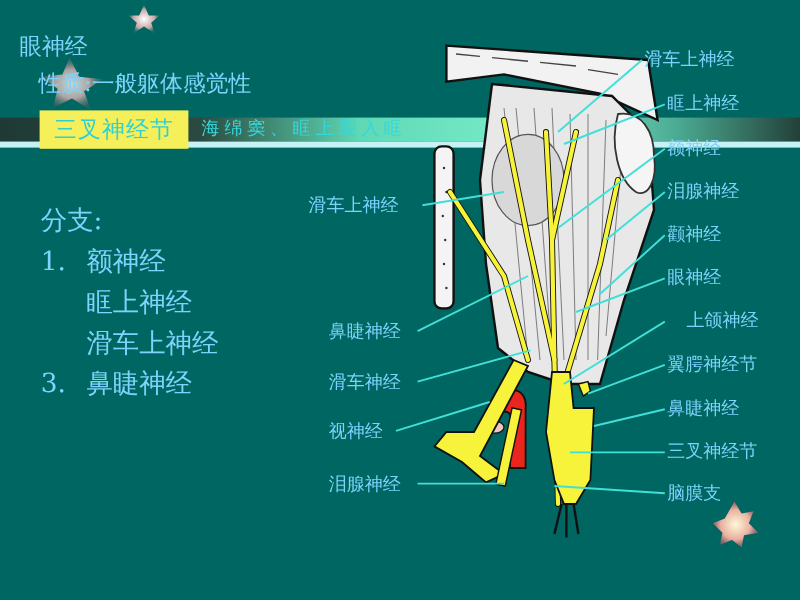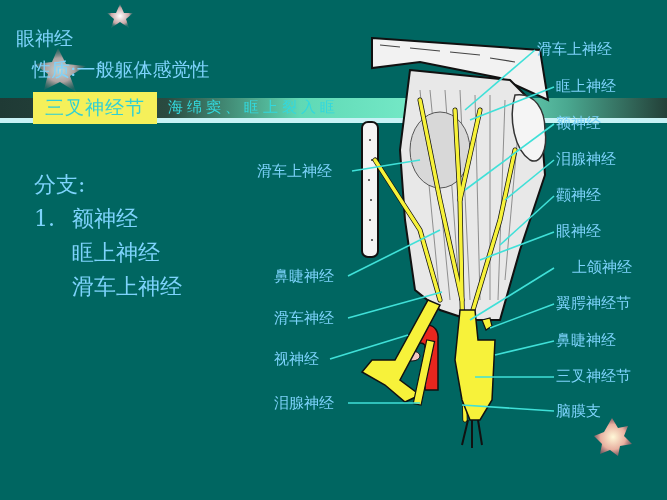--- a/index.html
+++ b/index.html
@@ -53,20 +53,21 @@
 <div class="abs band-dark"></div>
 <div class="abs band-line"></div>
 <div class="abs tag">三叉神经节</div>
 <div class="abs bandtext">海绵窦、眶上裂入眶</div>
 
 <div class="abs branches cyan">
   <div class="row">分支:</div>
   <div class="row"><span class="num">1.</span><span>额神经</span></div>
   <div class="row"><span class="num"></span><span>眶上神经</span></div>
   <div class="row"><span class="num"></span><span>滑车上神经</span></div>
+  <div class="row"><span class="num">3.</span><span>鼻睫神经</span></div>
 </div>
 
 <svg class="diagram" width="667" height="500">
 
   <polygon points="372,38 540,50 548,100 500,78 420,62 372,68" fill="#f2f2f2" stroke="#111" stroke-width="2"></polygon>
   <path d="M380,45 l20,2 M410,48 l30,3 M450,52 l30,3 M490,58 l25,4" stroke="#444" stroke-width="1.2"></path>
 
   <path d="M410,70 L510,80 L540,110 L545,175 L520,250 L500,320 L470,320 L440,310 L415,290 L405,220 L400,150 Z" fill="#e8e8e8" stroke="#111" stroke-width="2"></path>
   <g stroke="#777" stroke-width="0.8">
     <line x1="420" y1="90" x2="440" y2="300"></line>

